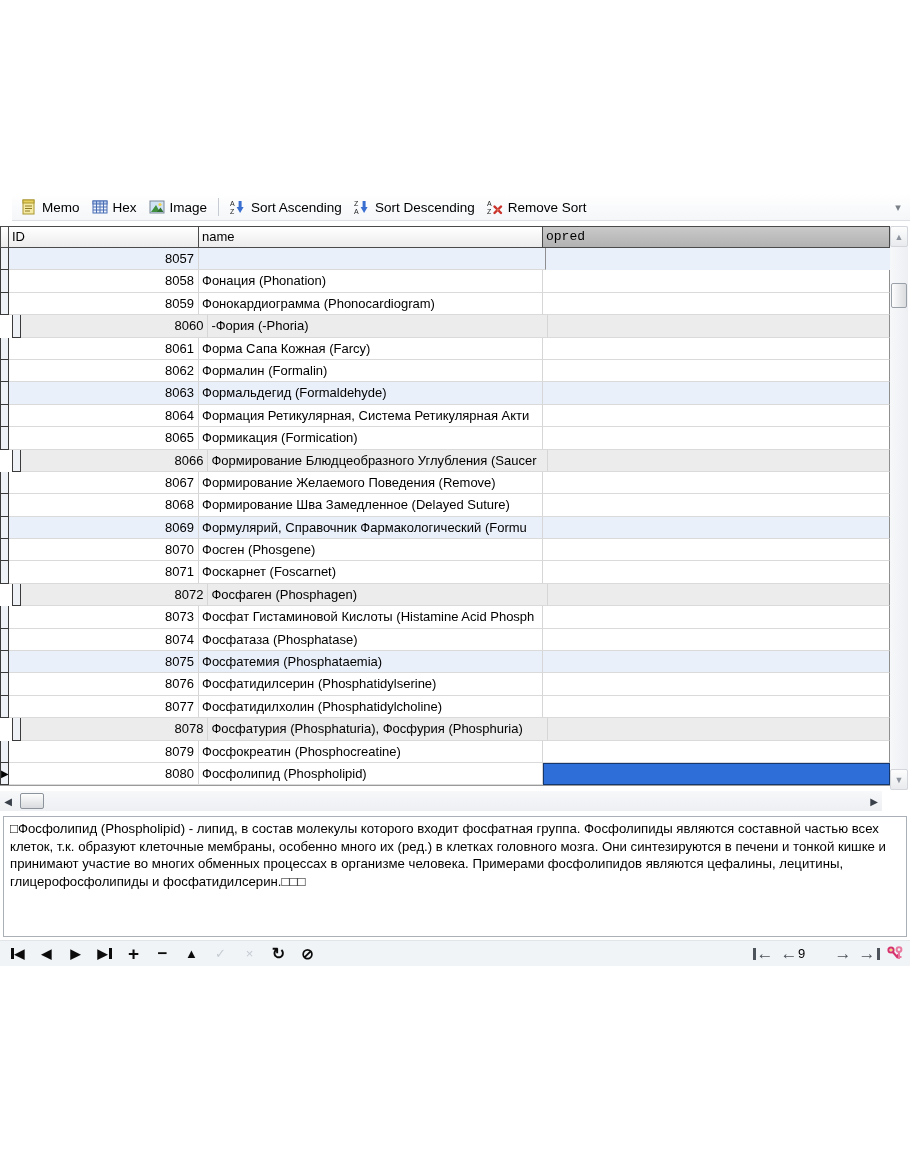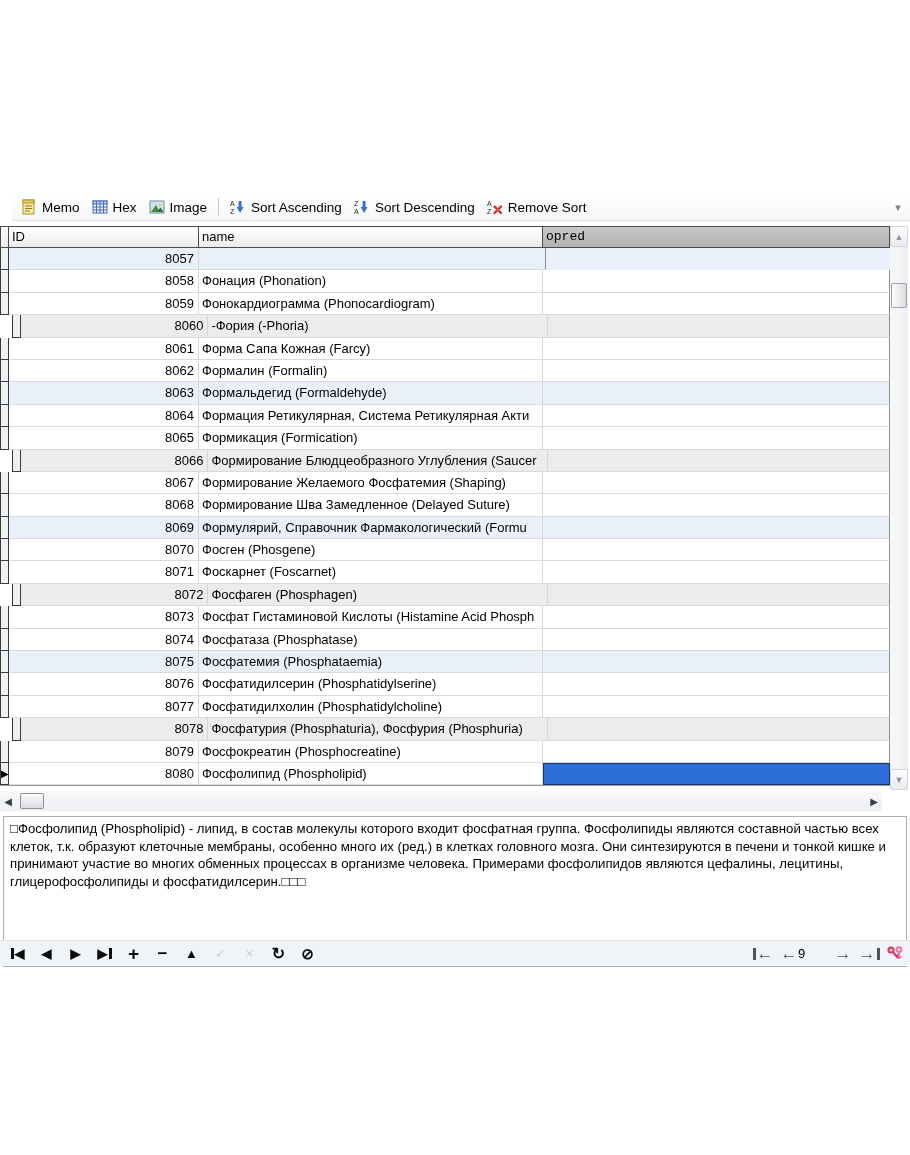--- a/index.html
+++ b/index.html
@@ -58,21 +58,21 @@
   .hscroll{position:absolute;left:0;top:791px;width:882px;height:20px;
            background:linear-gradient(#f7f8fa,#edeff2);}
   .hs-btn{position:absolute;top:0;width:16px;height:20px;display:flex;align-items:center;
           justify-content:center;font-size:10px;color:#39404a;}
   .hs-left{left:0;}
   .hs-right{right:0;}
   .hs-thumb{position:absolute;left:20px;top:2px;width:24px;height:16px;box-sizing:border-box;
             background:linear-gradient(#fdfdfd,#d9dbde);border:1px solid #8d939b;border-radius:2px;}
 
   
-  .memo{position:absolute;left:3px;top:816px;width:904px;height:151px;box-sizing:border-box;
+  .memo{position:absolute;left:3px;top:816px;width:904px;height:121px;box-sizing:border-box;
         border:1px solid #aab0b6;background:#fff;padding:3px 6px;font-size:13.2px;
         line-height:17.6px;overflow:hidden;white-space:pre-wrap;}
 
   
   .navigator{position:absolute;left:0;top:940px;width:910px;height:26px;background:#f1f4f7;
              border-top:1px solid #e2e5e8;display:flex;align-items:center;box-sizing:border-box;}
   .nav-left{display:flex;align-items:center;padding-left:3px;}
   .nav-btn{width:29px;height:24px;display:flex;align-items:center;justify-content:center;
            font-size:13px;font-weight:bold;color:#0b0b0b;cursor:default;}
   .nav-btn.disabled{color:#c4cbd3;font-weight:normal;}
@@ -225,21 +225,21 @@
       </div>
       <div class="grid-row tint-gray" data-name="table-row">
         <div class="cell gutter" data-name="row-indicator"></div>
         <div class="cell c-id" data-name="cell-id">8066</div>
         <div class="cell c-name" data-name="cell-name">Формирование Блюдцеобразного Углубления (Saucer</div>
         <div class="cell c-opred" data-name="cell-opred"></div>
       </div>
       <div class="grid-row" data-name="table-row">
         <div class="cell gutter" data-name="row-indicator"></div>
         <div class="cell c-id" data-name="cell-id">8067</div>
-        <div class="cell c-name" data-name="cell-name">Формирование Желаемого Фосфатемия (Shaping)</div>
+        <div class="cell c-name" data-name="cell-name">Формирование Желаемого Поведения (Remove)</div>
         <div class="cell c-opred" data-name="cell-opred"></div>
       </div>
       <div class="grid-row" data-name="table-row">
         <div class="cell gutter" data-name="row-indicator"></div>
         <div class="cell c-id" data-name="cell-id">8068</div>
         <div class="cell c-name" data-name="cell-name">Формирование Шва Замедленное (Delayed Suture)</div>
         <div class="cell c-opred" data-name="cell-opred"></div>
       </div>
       <div class="grid-row tint-blue" data-name="table-row">
         <div class="cell gutter" data-name="row-indicator"></div>

